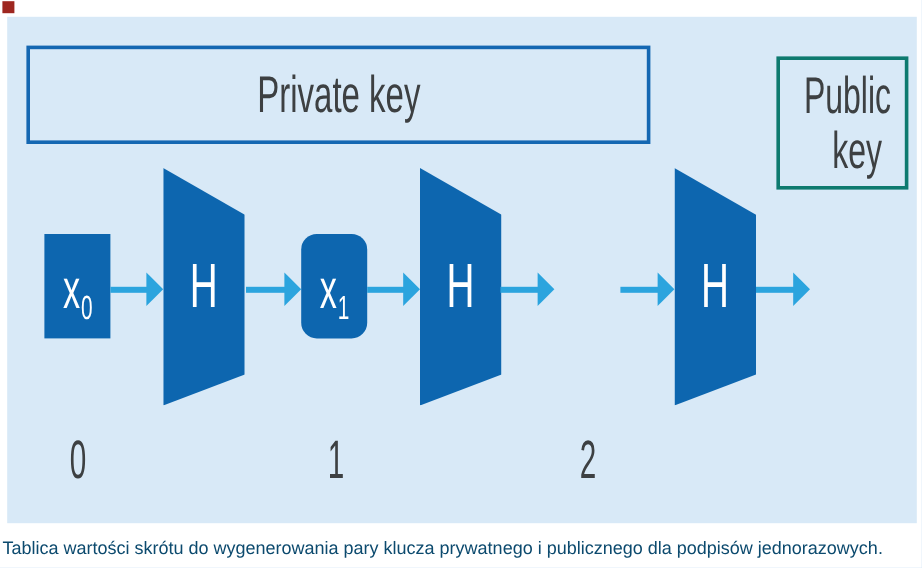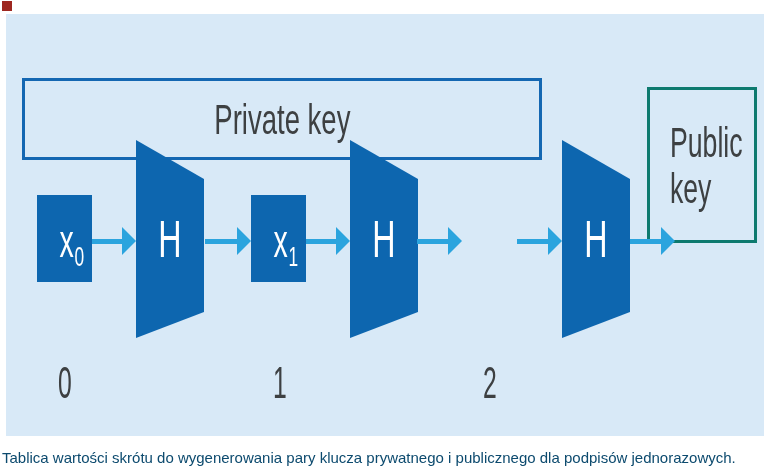--- a/index.html
+++ b/index.html
@@ -24,55 +24,54 @@
     background:var(--marker-red);
   }
   .panel{
     position:absolute;left:6px;top:14px;width:758px;height:422px;
     background:var(--panel-bg);
   }
   .key-box{
     position:absolute;
     display:flex;align-items:center;justify-content:center;
     color:var(--label-gray);
-    margin-top:40px;
   }
   .private-box{
     left:16px;top:24px;width:520px;height:82px;
     border:3px solid var(--private-border);
   }
   .public-box{
-    left:641px;top:33px;width:110px;height:156px;
+    left:641px;top:33px;width:110px;height:111px;
     border:3px solid var(--public-border);
-    text-align:left;
+    text-align:right;
   }
   .key-text{
     font-size:43px;
     transform:scaleX(0.64);
     transform-origin:center center;
     white-space:nowrap;
     letter-spacing:0;
   }
   .public-text{
     font-size:43px;
     transform:scaleX(0.62);
     transform-origin:center center;
     white-space:normal;
     line-height:46px;
     width:105px;
   }
   .node-box{
     position:absolute;top:181px;width:55px;height:87px;
     background:var(--shape-blue);
-    display:flex;align-items:center;justify-content:flex-end;
+    display:flex;align-items:center;justify-content:center;
     color:#ffffff;
     padding-top:4px;
   }
   .node-box.n0{left:31px;}
-  .node-box.n1{left:245px;}
+  .node-box.n1{left:245px;border-radius:13px;}
   .node-box.n2{left:456px;}
   .node-box.n3{left:669px;}
   .node-label{
     font-size:46px;line-height:1;
     transform:scaleX(0.62);
     transform-origin:center center;
     white-space:nowrap;
   }
   .node-label .sub{
     font-size:28px;

